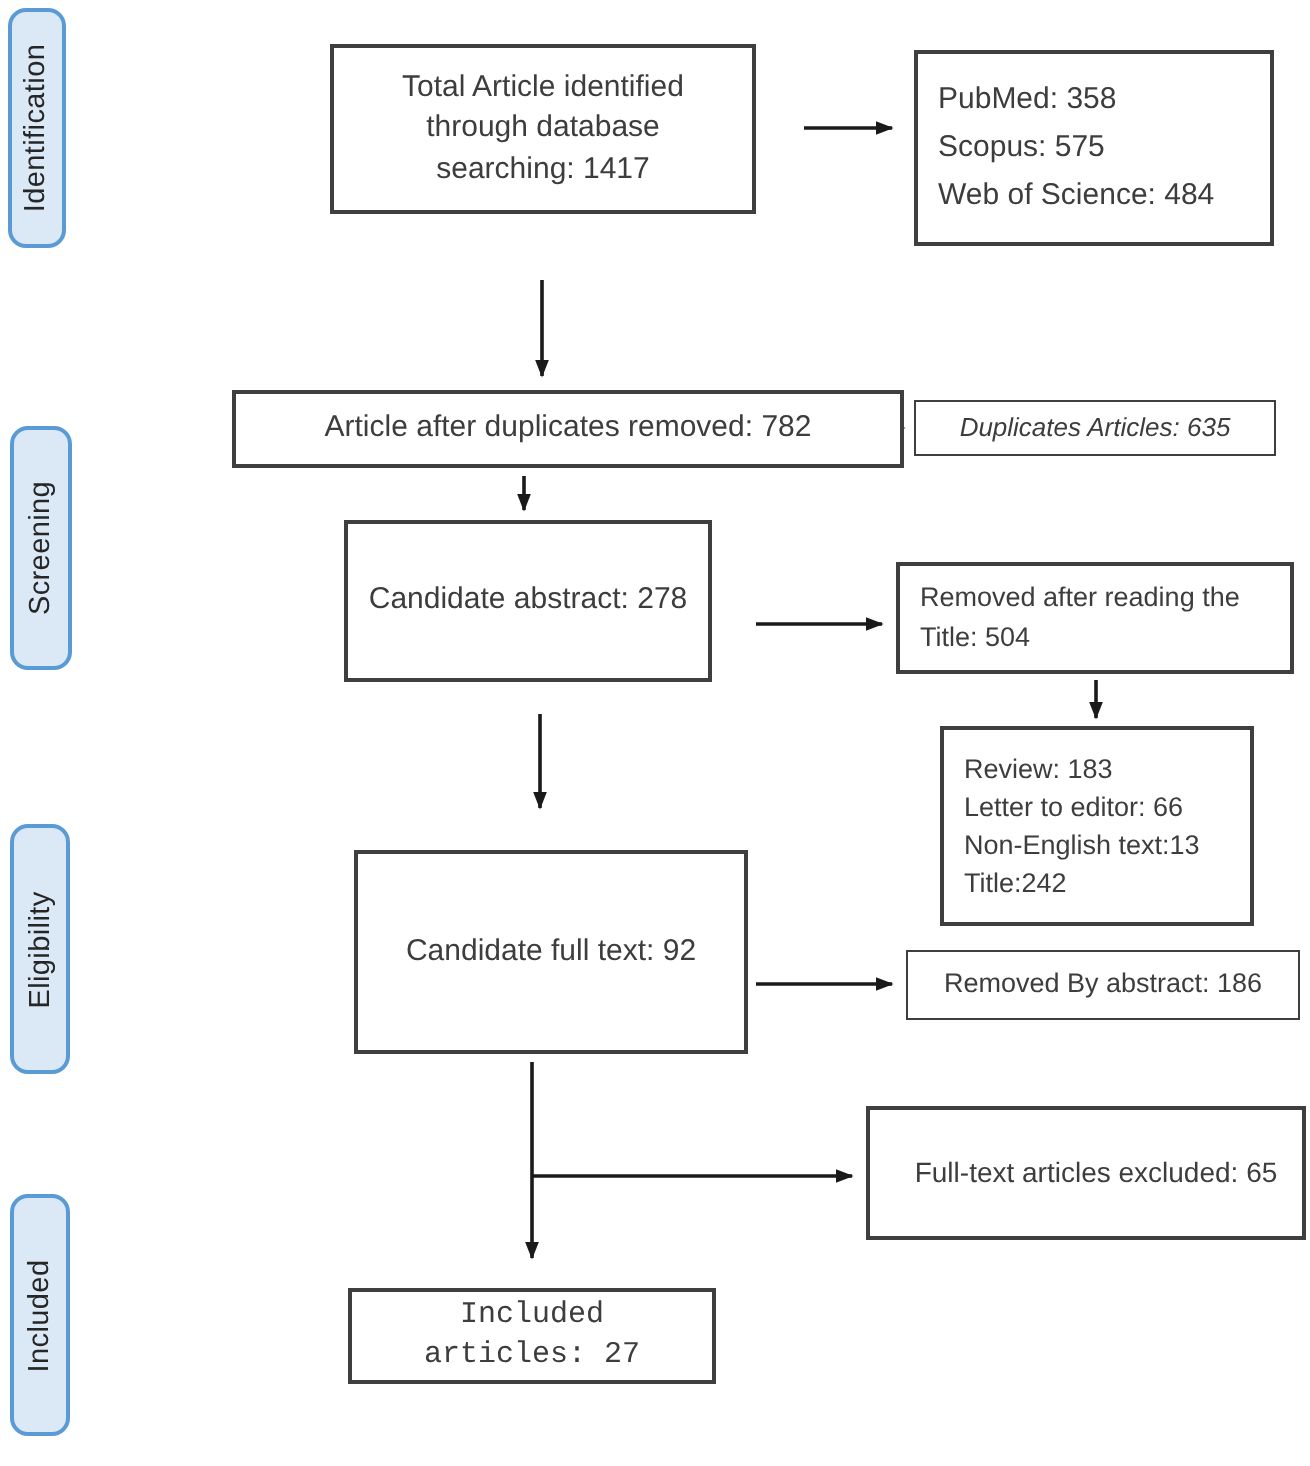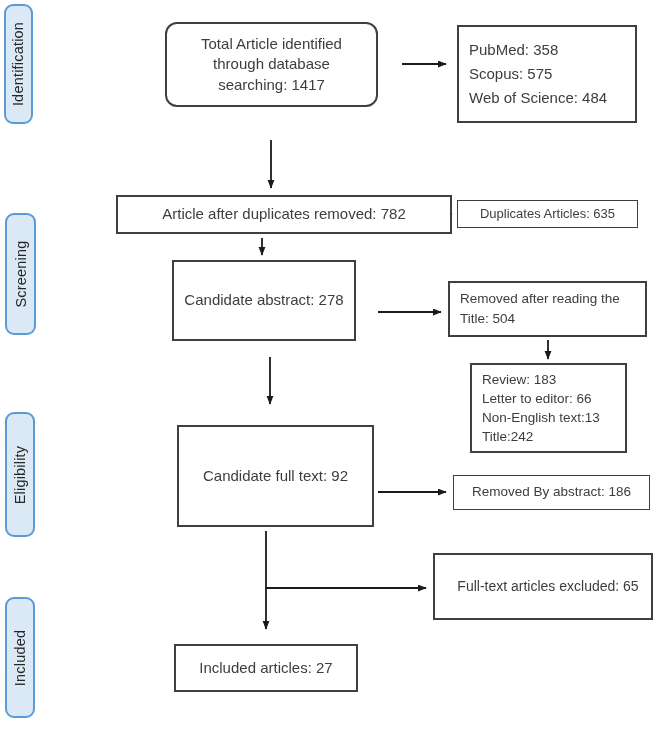--- a/index.html
+++ b/index.html
@@ -57,31 +57,31 @@
     text-align: center;
     color: #3d3d3d;
     font-size: 15px;
     line-height: 1.35;
     padding: 4px 10px;
   }
   .box.left-align {
     align-items: flex-start;
     text-align: left;
   }
-  .box-total       { left: 165px; top: 22px;  width: 213px; height: 85px; border-radius: 12px; }
+  .box-total       { left: 165px; top: 22px;  width: 213px; height: 85px; }
   .box-databases   { left: 457px; top: 25px;  width: 180px; height: 98px; line-height: 1.6; }
   .box-afterdup    { left: 116px; top: 195px; width: 336px; height: 39px; }
-  .box-duplicates  { left: 457px; top: 200px; width: 181px; height: 28px; font-size: 13px; border-width: 1.5px; }
+  .box-duplicates  { left: 457px; top: 200px; width: 181px; height: 28px; font-size: 13px; border-width: 1.5px; font-style: italic; }
   .box-abstract    { left: 172px; top: 260px; width: 184px; height: 81px; }
   .box-remtitle    { left: 448px; top: 281px; width: 199px; height: 56px; font-size: 13.5px; line-height: 1.5; }
-  .box-reasons     { left: 470px; top: 363px; width: 157px; height: 90px; font-size: 13.5px; line-height: 1.42; }
+  .box-reasons     { left: 470px; top: 363px; width: 157px; height: 100px; font-size: 13.5px; line-height: 1.42; }
   .box-fulltext    { left: 177px; top: 425px; width: 197px; height: 102px; }
   .box-remabstract { left: 453px; top: 475px; width: 197px; height: 35px; font-size: 13.5px; border-width: 1.5px; }
   .box-ftexcluded  { left: 433px; top: 553px; width: 220px; height: 67px; font-size: 14px; padding-left: 20px; }
-  .box-included    { left: 174px; top: 644px; width: 184px; height: 48px; }
+  .box-included    { left: 174px; top: 644px; width: 184px; height: 48px; font-family: Liberation Mono, monospace; }
 </style>
 </head>
 <body>
 
 <div class="canvas">
 
   <svg class="arrows" viewBox="0 0 655 733" xmlns="http://www.w3.org/2000/svg">
     <defs>
       <marker id="ah" markerWidth="10" markerHeight="8" refX="8.2" refY="3.5" orient="auto" markerUnits="userSpaceOnUse">
         <path d="M0,0 L9,3.5 L0,7 Z" fill="#1a1a1a"></path>

